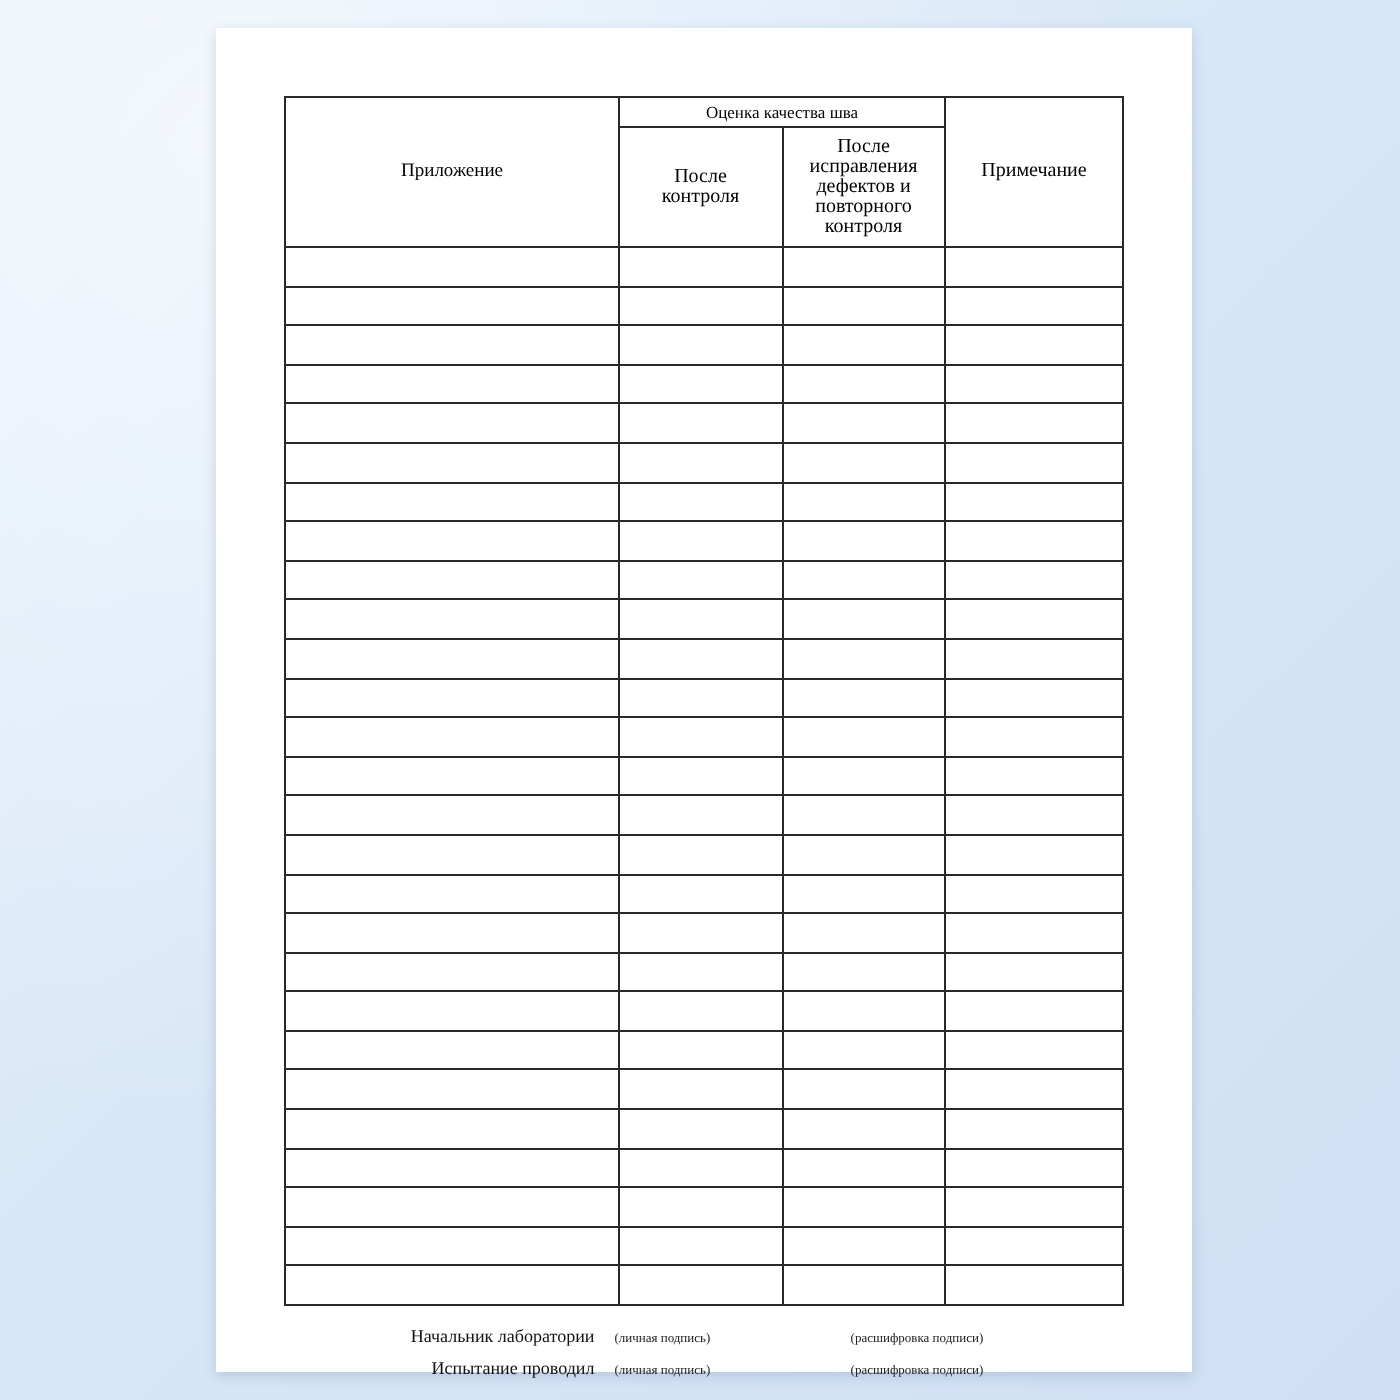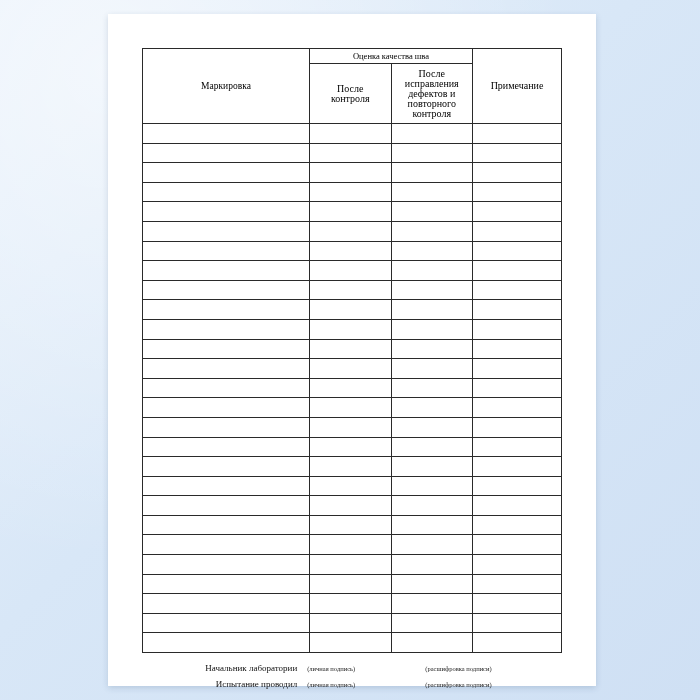--- a/index.html
+++ b/index.html
@@ -142,21 +142,21 @@
 </head>
 <body>
 
 <div id="canvas">
   <div class="sheet">
     <div class="sheet-inner">
 
       <table class="form">
         <thead>
           <tr>
-            <th class="hdr-cell hdr-main hdr-tall col-mark" rowspan="2">Маркировка</th>
+            <th class="hdr-cell hdr-main hdr-tall col-mark" rowspan="2">Приложение</th>
             <th class="hdr-group" colspan="2">Оценка качества шва</th>
             <th class="hdr-cell col-note" rowspan="2">Примечание</th>
           </tr>
           <tr>
             <th class="hdr-cell col-after">
               <span>После<br>контроля</span>
             </th>
             <th class="hdr-cell col-fix">
               <span>После<br>исправления<br>дефектов и<br>повторного<br>контроля</span>
             </th>

